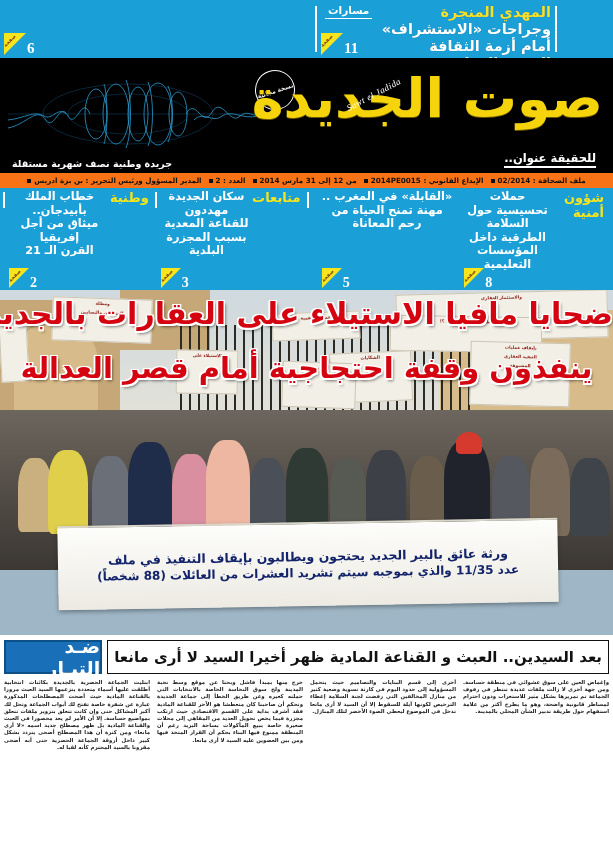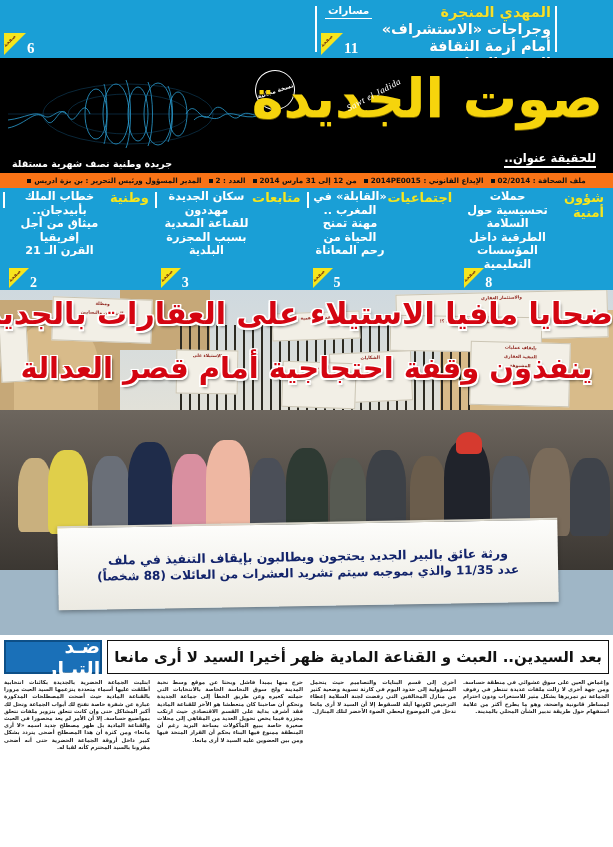--- a/index.html
+++ b/index.html
@@ -334,21 +334,20 @@
       </div>
       <div class="sec-foot">
         <span class="tz-tri"></span>
         <span class="tz-tri-lbl">صفحة</span>
         <span class="tz-num">3</span>
       </div>
     </div>
 
     <div class="scol">
       <div class="vline"></div>
-      <div class="sec-name">اجتماعيات</div>
       <div class="dotrule"></div>
       <div class="sec-teaser">
         <div>«القابلة» في المغرب ..</div>
         <div>مهنة تمنح الحياة من</div>
         <div>رحم المعاناة</div>
       </div>
       <div class="sec-foot">
         <span class="tz-tri"></span>
         <span class="tz-tri-lbl">صفحة</span>
         <span class="tz-num">5</span>

